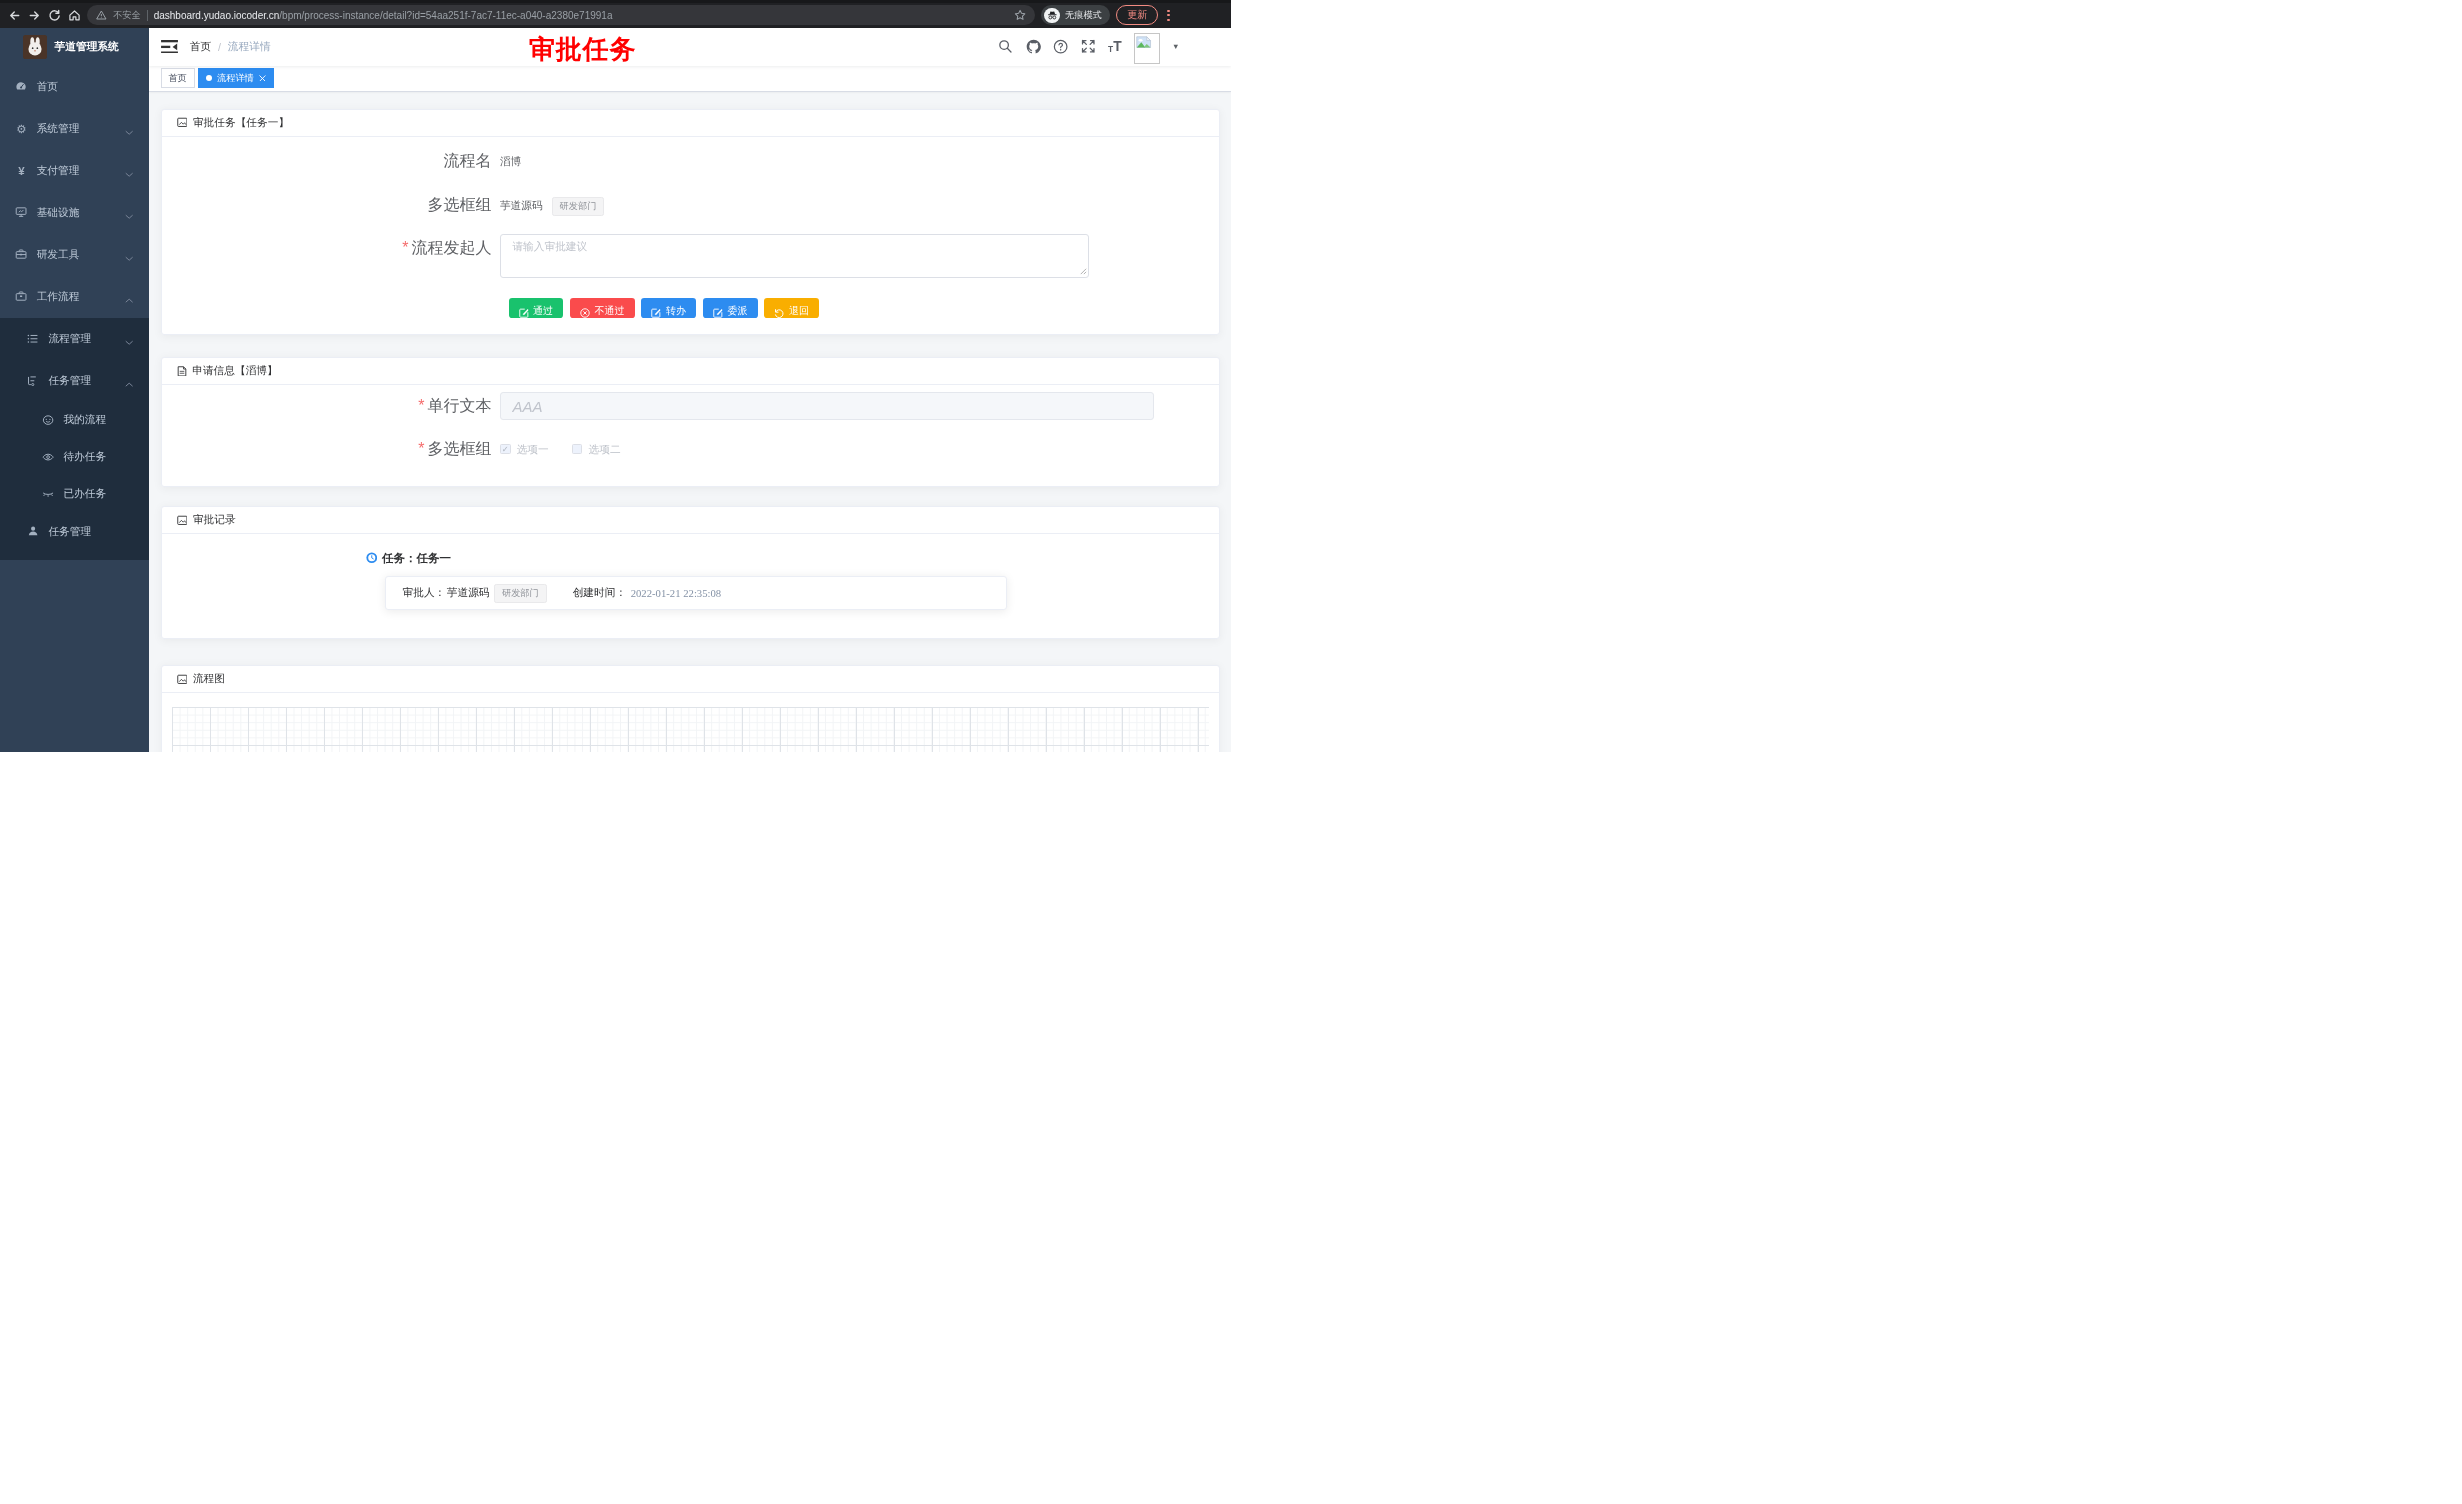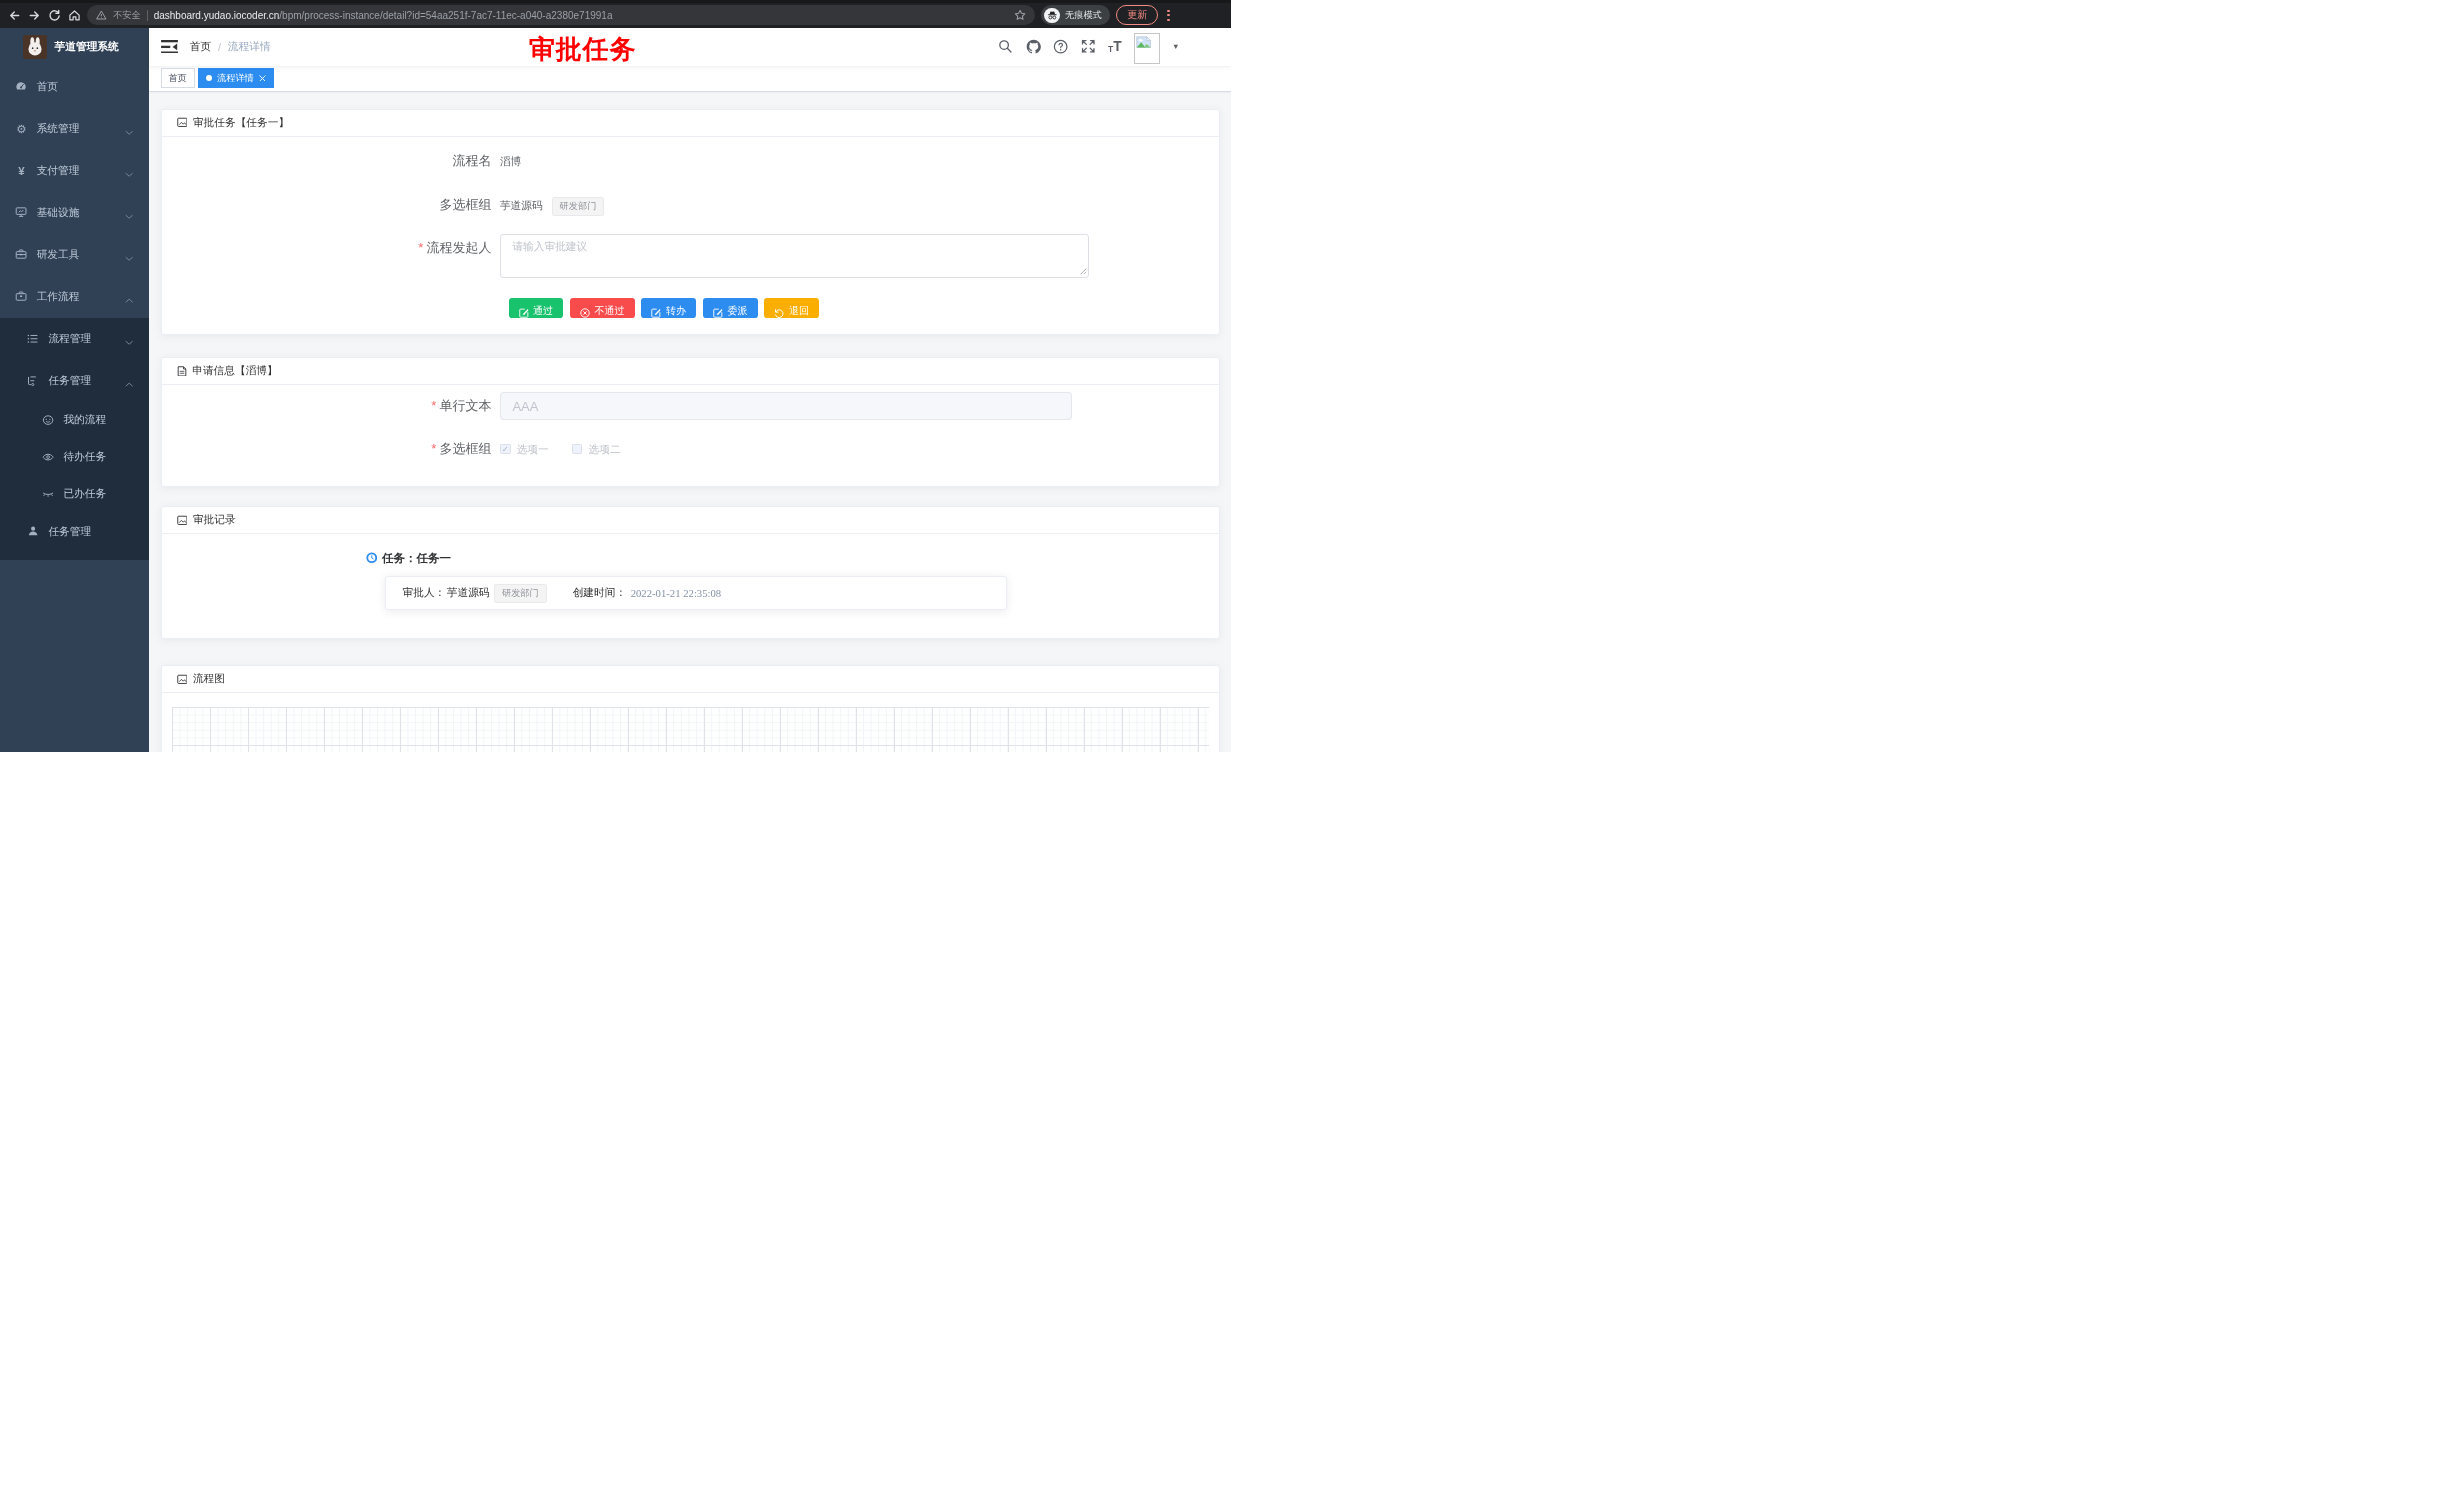--- a/index.html
+++ b/index.html
@@ -80,43 +80,43 @@
 
   
   .content { flex:1; overflow:hidden; padding:17px 11.5px 0 11.5px; }
   .card { background:#fff; border:0.8px solid #ebeef5; border-radius:3.1px;
     box-shadow:0 1.5px 9.2px 0 rgba(0,0,0,.05); margin-bottom:21.4px; }
   .card-head { height:27px; display:flex; align-items:center; gap:5.4px; padding:0 15.3px;
     border-bottom:0.8px solid #ebeef5; font-size:10.7px; color:#303133; }
   .card-head .ci { display:flex; align-items:center; }
 
   .f-row { display:flex; align-items:flex-start; }
-  .f-label { width:330px; text-align:right; font-size:13px; color:#606266; flex:0 0 auto;
+  .f-label { width:330px; text-align:right; font-size:16px; color:#606266; flex:0 0 auto;
     line-height:18.4px; }
   .f-label.req::before { content:"*"; color:#f56c6c; margin-right:3.1px; }
   .f-content { margin-left:8.4px; font-size:10.7px; color:#606266; line-height:18.4px; }
   .tag-pill { display:inline-block; height:18.4px; line-height:17px; padding:0 6.9px; font-size:9.2px;
     color:#909399; background:#f4f4f5; border:0.8px solid #e9e9eb; border-radius:2.3px; vertical-align:middle; }
 
   .opinion-wrap { position:relative; width:589px; }
   .opinion-ta { width:589px; height:44px; resize:none; border:0.8px solid #dcdfe6; border-radius:3.1px;
     padding:4.6px 11.5px; font-size:10.7px; font-family:"Liberation Sans",sans-serif; color:#606266; outline:none; }
   .opinion-ta::placeholder { color:#c0c4cc; }
   .resize-grip { position:absolute; right:2.3px; bottom:3.1px; pointer-events:none; }
 
   .btn-row { display:flex; gap:6.9px; padding-left:347px; margin-top:14.5px; }
   .ebtn { height:20.6px; border:none; border-radius:3.1px; color:#fff; font-size:10px; padding:0 10px;
     display:inline-flex; align-items:flex-end; gap:4.6px; cursor:pointer; font-family:inherit; }
   .btn-success { background:#19c26d; }
   .btn-danger  { background:#fa4b4c; }
   .btn-primary { background:#2d8cf0; }
   .btn-warning { background:#f9ae00; }
 
-  .dis-input { width:572px; height:27.5px; background:#f5f7fa; border:0.8px solid #e4e7ed; border-radius:3.1px;
-    color:#c0c4cc; font-size:13px; padding:0 11.5px; font-family:inherit; }
+  .dis-input { width:654px; height:27.5px; background:#f5f7fa; border:0.8px solid #e4e7ed; border-radius:3.1px;
+    color:#c0c4cc; font-size:15px; padding:0 11.5px; font-family:inherit;font-style:italic; }
   .cb-group { display:flex; align-items:center; gap:0; }
   .cb-item { display:flex; align-items:center; margin-right:23px; cursor:not-allowed; }
   .cb-box { width:10.7px; height:10.7px; border:0.8px solid #dcdfe6; border-radius:1.5px; background:#edf2fc;
     display:flex; align-items:center; justify-content:center; color:#b0b6bf; font-size:8.4px; line-height:1; }
   .cb-label { margin-left:6.1px; font-size:10.7px; color:#bcc0c8; }
 
   .tl-body { padding-left:204px; padding-top:17px; padding-bottom:27.5px; }
   .tl-head { display:flex; align-items:center; gap:5px; height:13.8px; }
   .tl-title { font-size:11.5px; font-weight:bold; color:#303133; }
   .record-box { margin-left:19px; margin-top:11.5px; width:622px; height:34px; border:0.8px solid #ebeef5;

